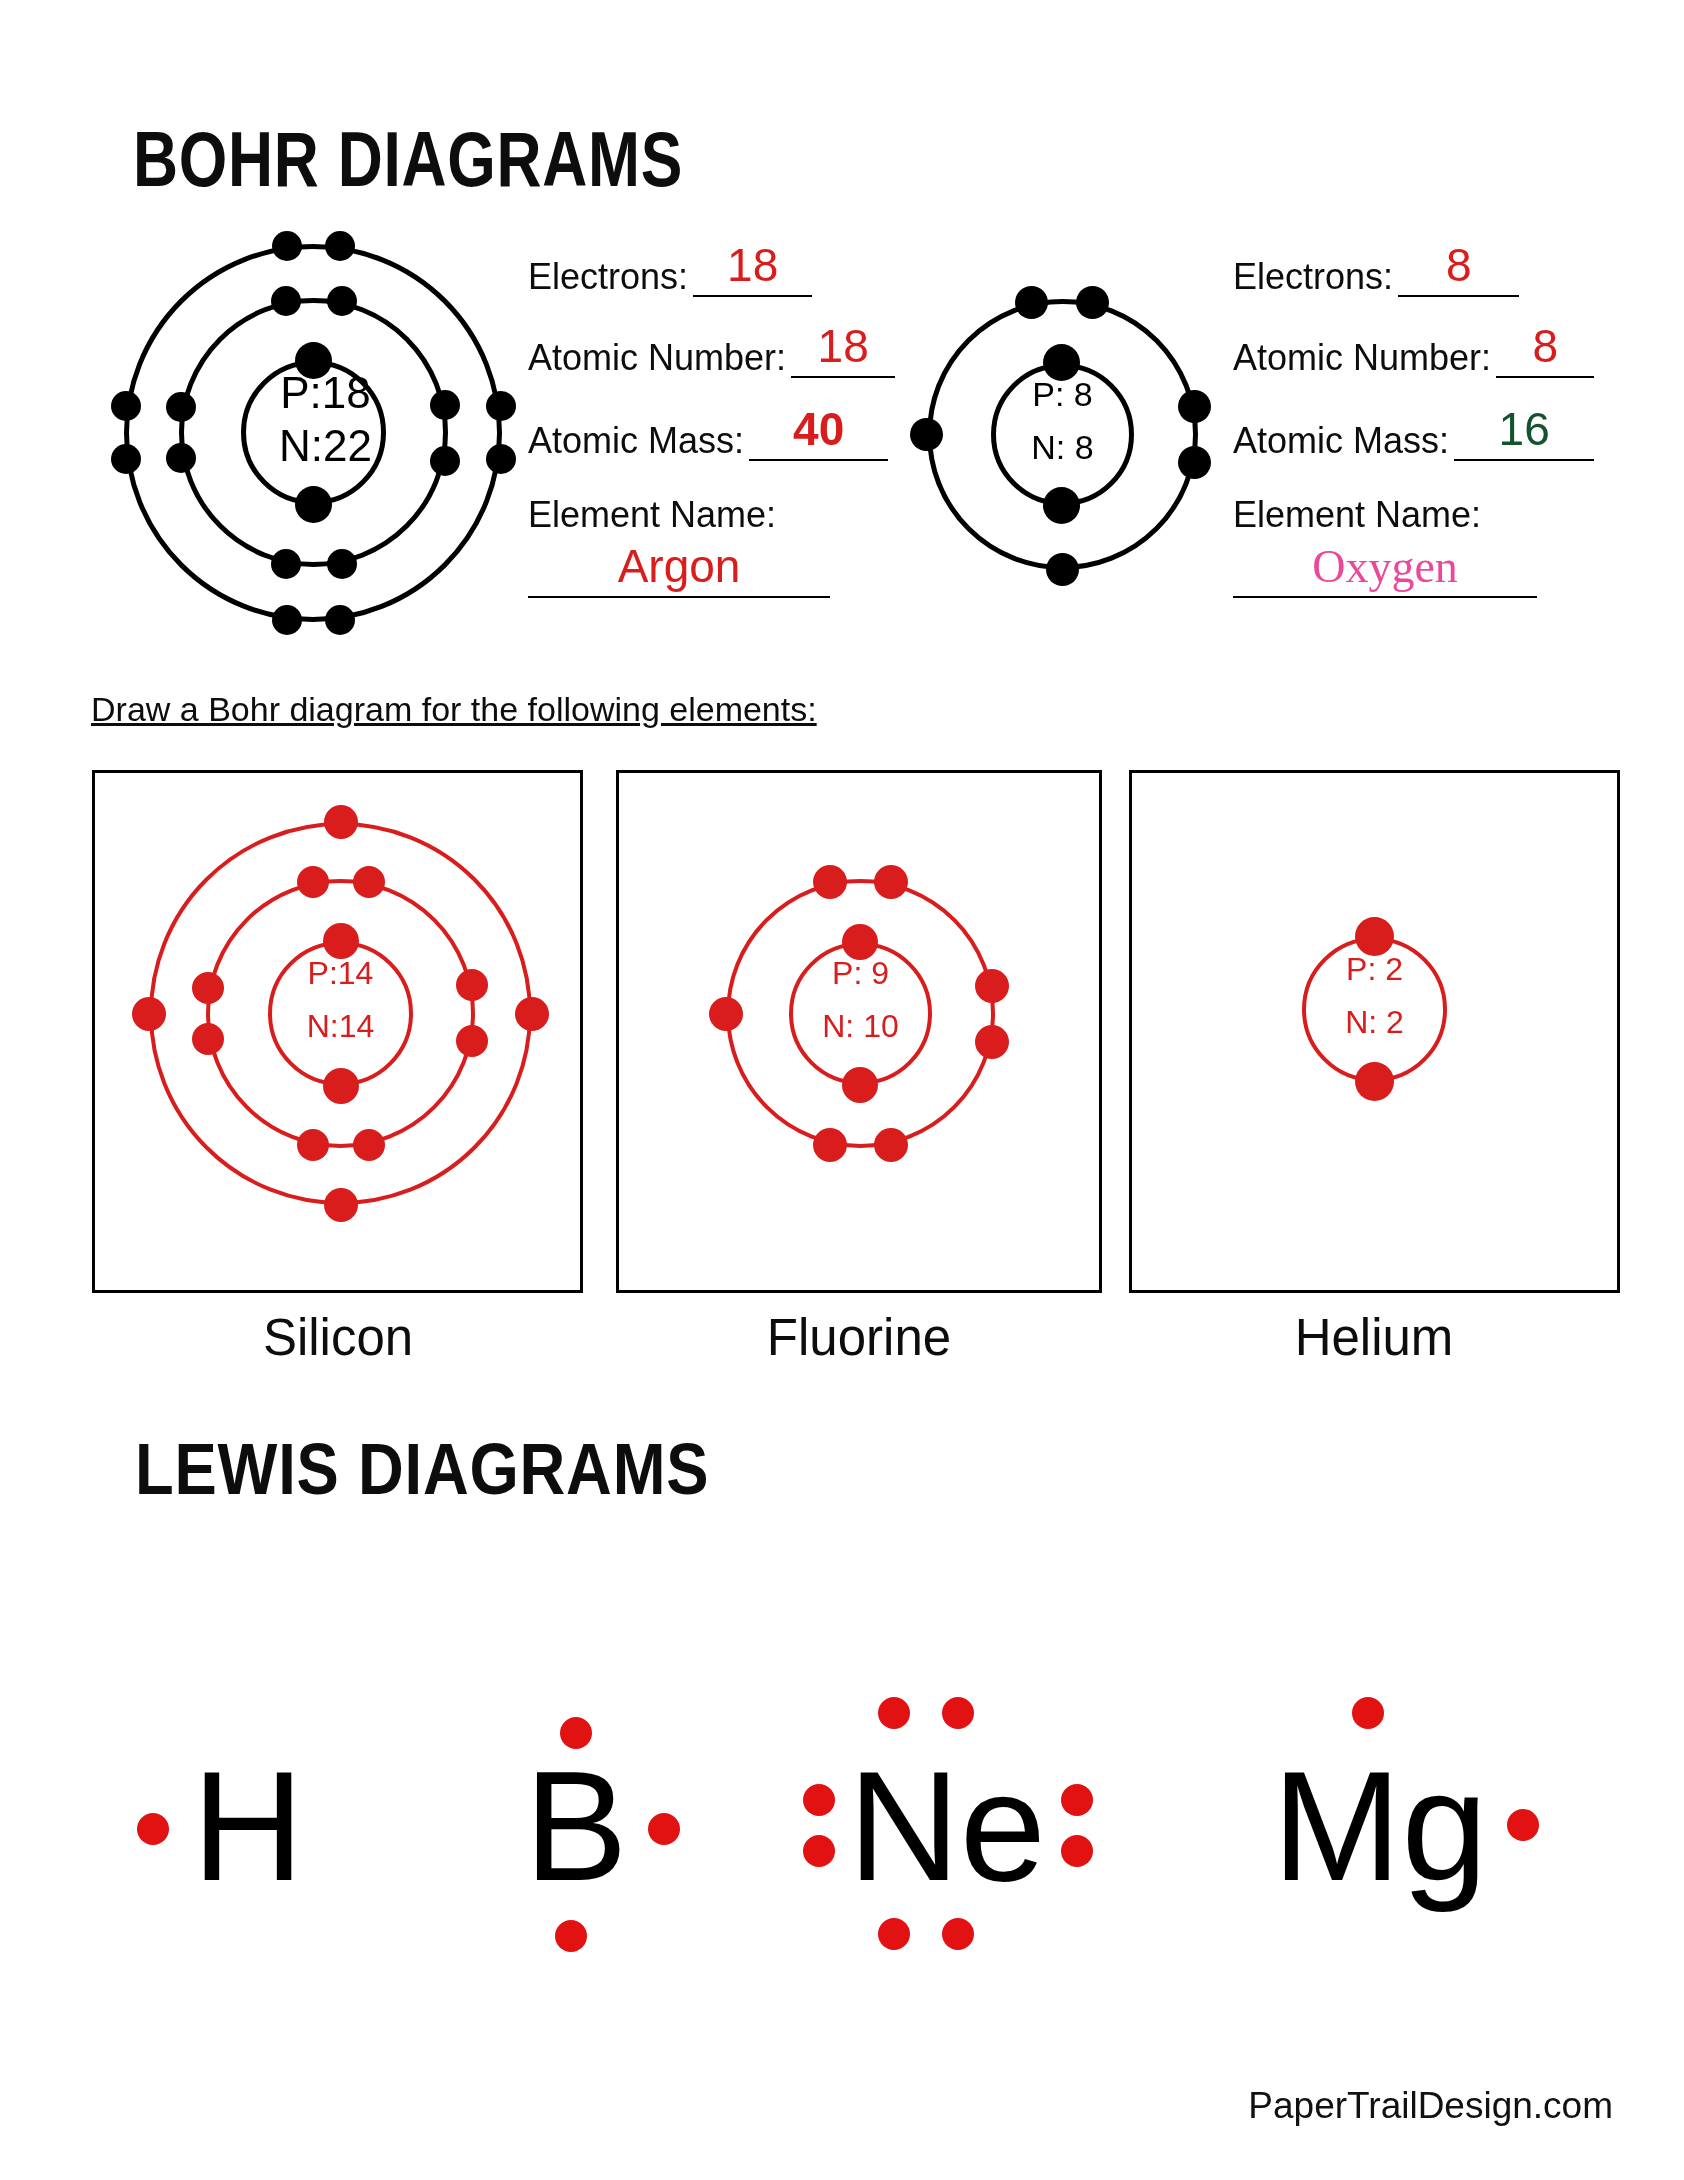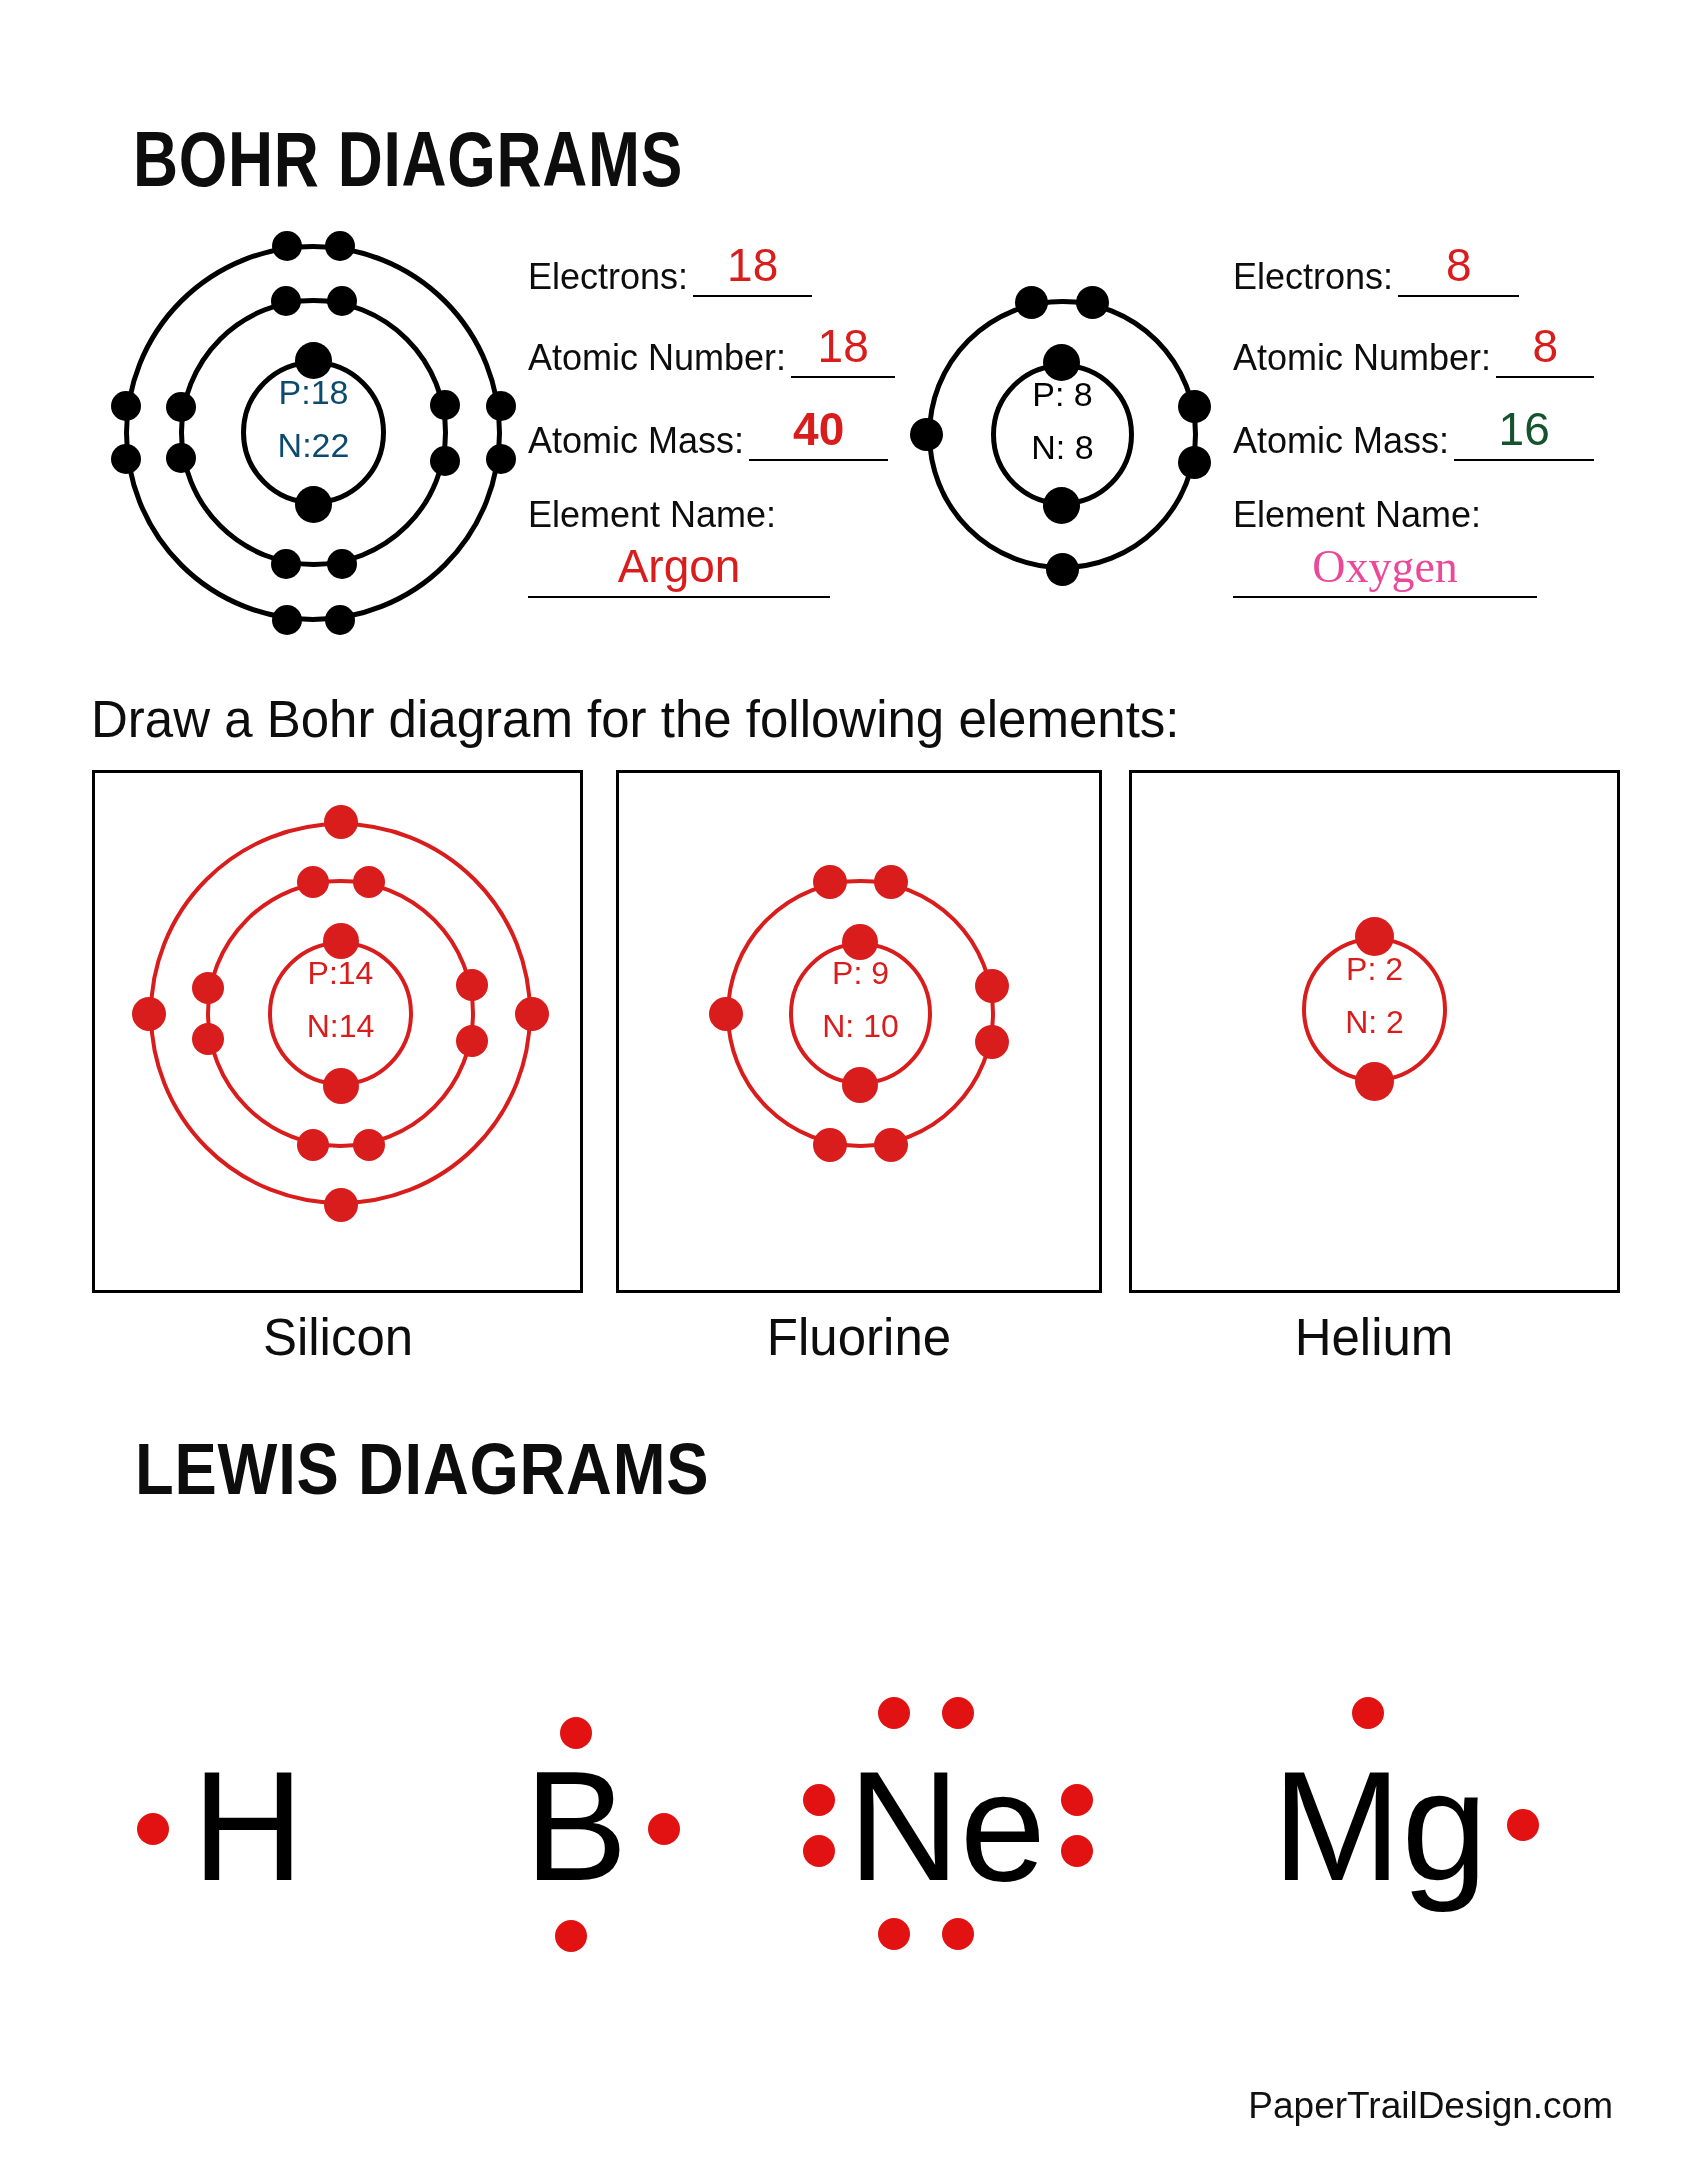--- a/index.html
+++ b/index.html
@@ -6,21 +6,21 @@
   .page{
     position:relative;width:1685px;height:2181px;background:#ffffff;
     font-family:"Liberation Sans",sans-serif;color:#000;overflow:hidden;
   }
   .sec-title{
     position:absolute;font-weight:bold;white-space:nowrap;
     transform-origin:left top;color:#0d0d0d;letter-spacing:0.9px;
   }
   #bohr-title{left:133px;top:114px;font-size:78px;transform:scaleX(.80);}
   #lewis-title{left:135px;top:1428px;font-size:72px;transform:scaleX(.88);}
-  .prompt{position:absolute;font-size:51px;white-space:nowrap;color:#0d0d0d;}
+  .prompt{position:absolute;font-size:34px;white-space:nowrap;color:#0d0d0d;text-decoration:underline;}
   #draw-prompt{left:91px;top:690px;}
   #lewis-prompt{left:91px;top:1540px;}
   .ring{position:absolute;border-style:solid;border-radius:50%;box-sizing:border-box;background:transparent;}
   .dot{position:absolute;border-radius:50%;}
   .nucleus-label{position:absolute;text-align:center;font-size:34px;line-height:53px;white-space:nowrap;}
   .frow{position:absolute;display:flex;align-items:flex-end;white-space:nowrap;}
   .flabel{font-size:36px;line-height:1.15;color:#0d0d0d;}
   .fline{position:relative;display:inline-block;height:48px;border-bottom:2.6px solid #000;margin-left:5.1px;}
   .fans{position:absolute;left:0;right:0;bottom:3.4px;text-align:center;font-size:46px;}
   .name-line{position:absolute;height:51px;border-bottom:2.6px solid #000;}
@@ -33,21 +33,21 @@
 <body>
 
 <div class="page">
   <div class="sec-title" id="bohr-title">BOHR DIAGRAMS</div>
   <div id="bohr-examples">
       <div>
         <div>
           <div class="ring" style="left: 241px; top: 360px; width: 145px; height: 145px; border-width: 5.1px; border-color: rgb(0, 0, 0);"></div>
           <div class="ring" style="left: 179px; top: 298px; width: 269px; height: 269px; border-width: 5.1px; border-color: rgb(0, 0, 0);"></div>
           <div class="ring" style="left: 124px; top: 244px; width: 378px; height: 378px; border-width: 5.1px; border-color: rgb(0, 0, 0);"></div>
-          <div class="nucleus-label" style="left: 241px; width: 145px; top: 366px; color: #0c4a6e; font-size: 34px;">
+          <div class="nucleus-label" style="left: 253px; width: 145px; top: 366px; color: #000000; font-size: 44px;">
             <div>P:18</div>
             <div>N:22</div>
           </div>
           <div class="dot" style="width: 37px; height: 37px; left: 295px; top: 342px; background: rgb(0, 0, 0);"></div>
           <div class="dot" style="width: 37px; height: 37px; left: 295px; top: 486px; background: rgb(0, 0, 0);"></div>
           <div class="dot" style="width: 30px; height: 30px; left: 271px; top: 286px; background: rgb(0, 0, 0);"></div>
           <div class="dot" style="width: 30px; height: 30px; left: 327px; top: 286px; background: rgb(0, 0, 0);"></div>
           <div class="dot" style="width: 30px; height: 30px; left: 327px; top: 549px; background: rgb(0, 0, 0);"></div>
           <div class="dot" style="width: 30px; height: 30px; left: 271px; top: 549px; background: rgb(0, 0, 0);"></div>
           <div class="dot" style="width: 30px; height: 30px; left: 430px; top: 390px; background: rgb(0, 0, 0);"></div>

